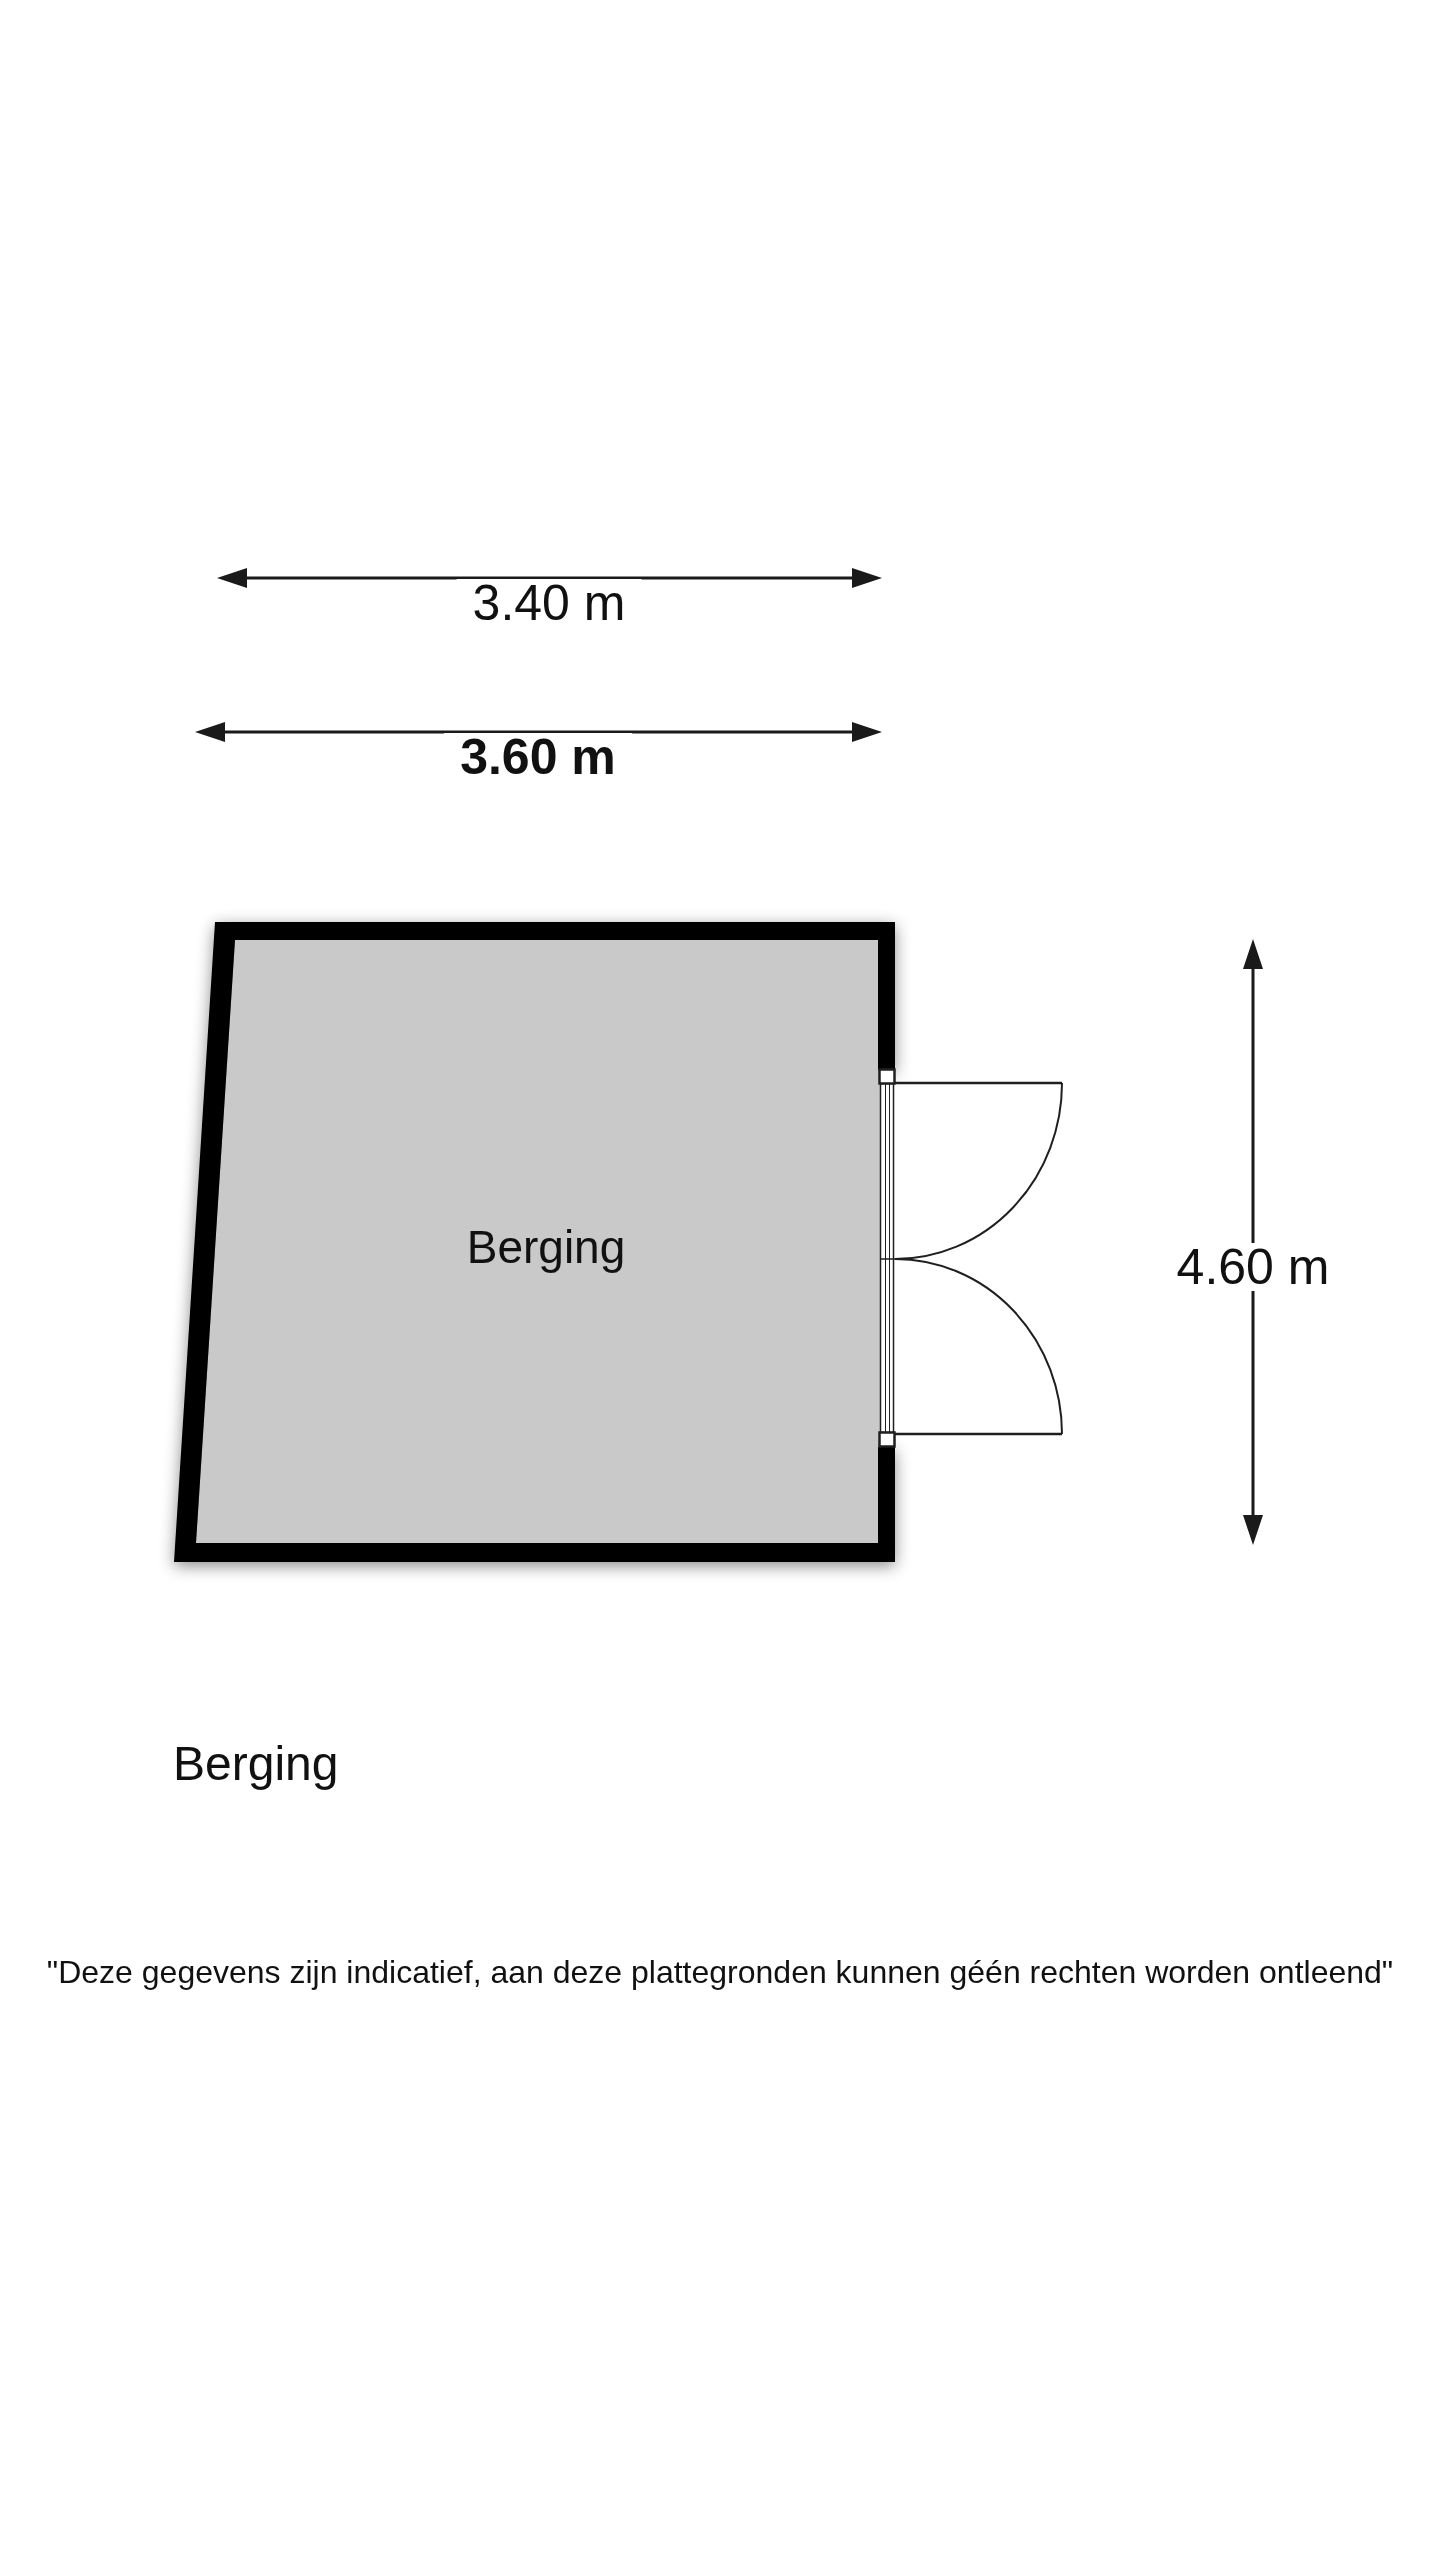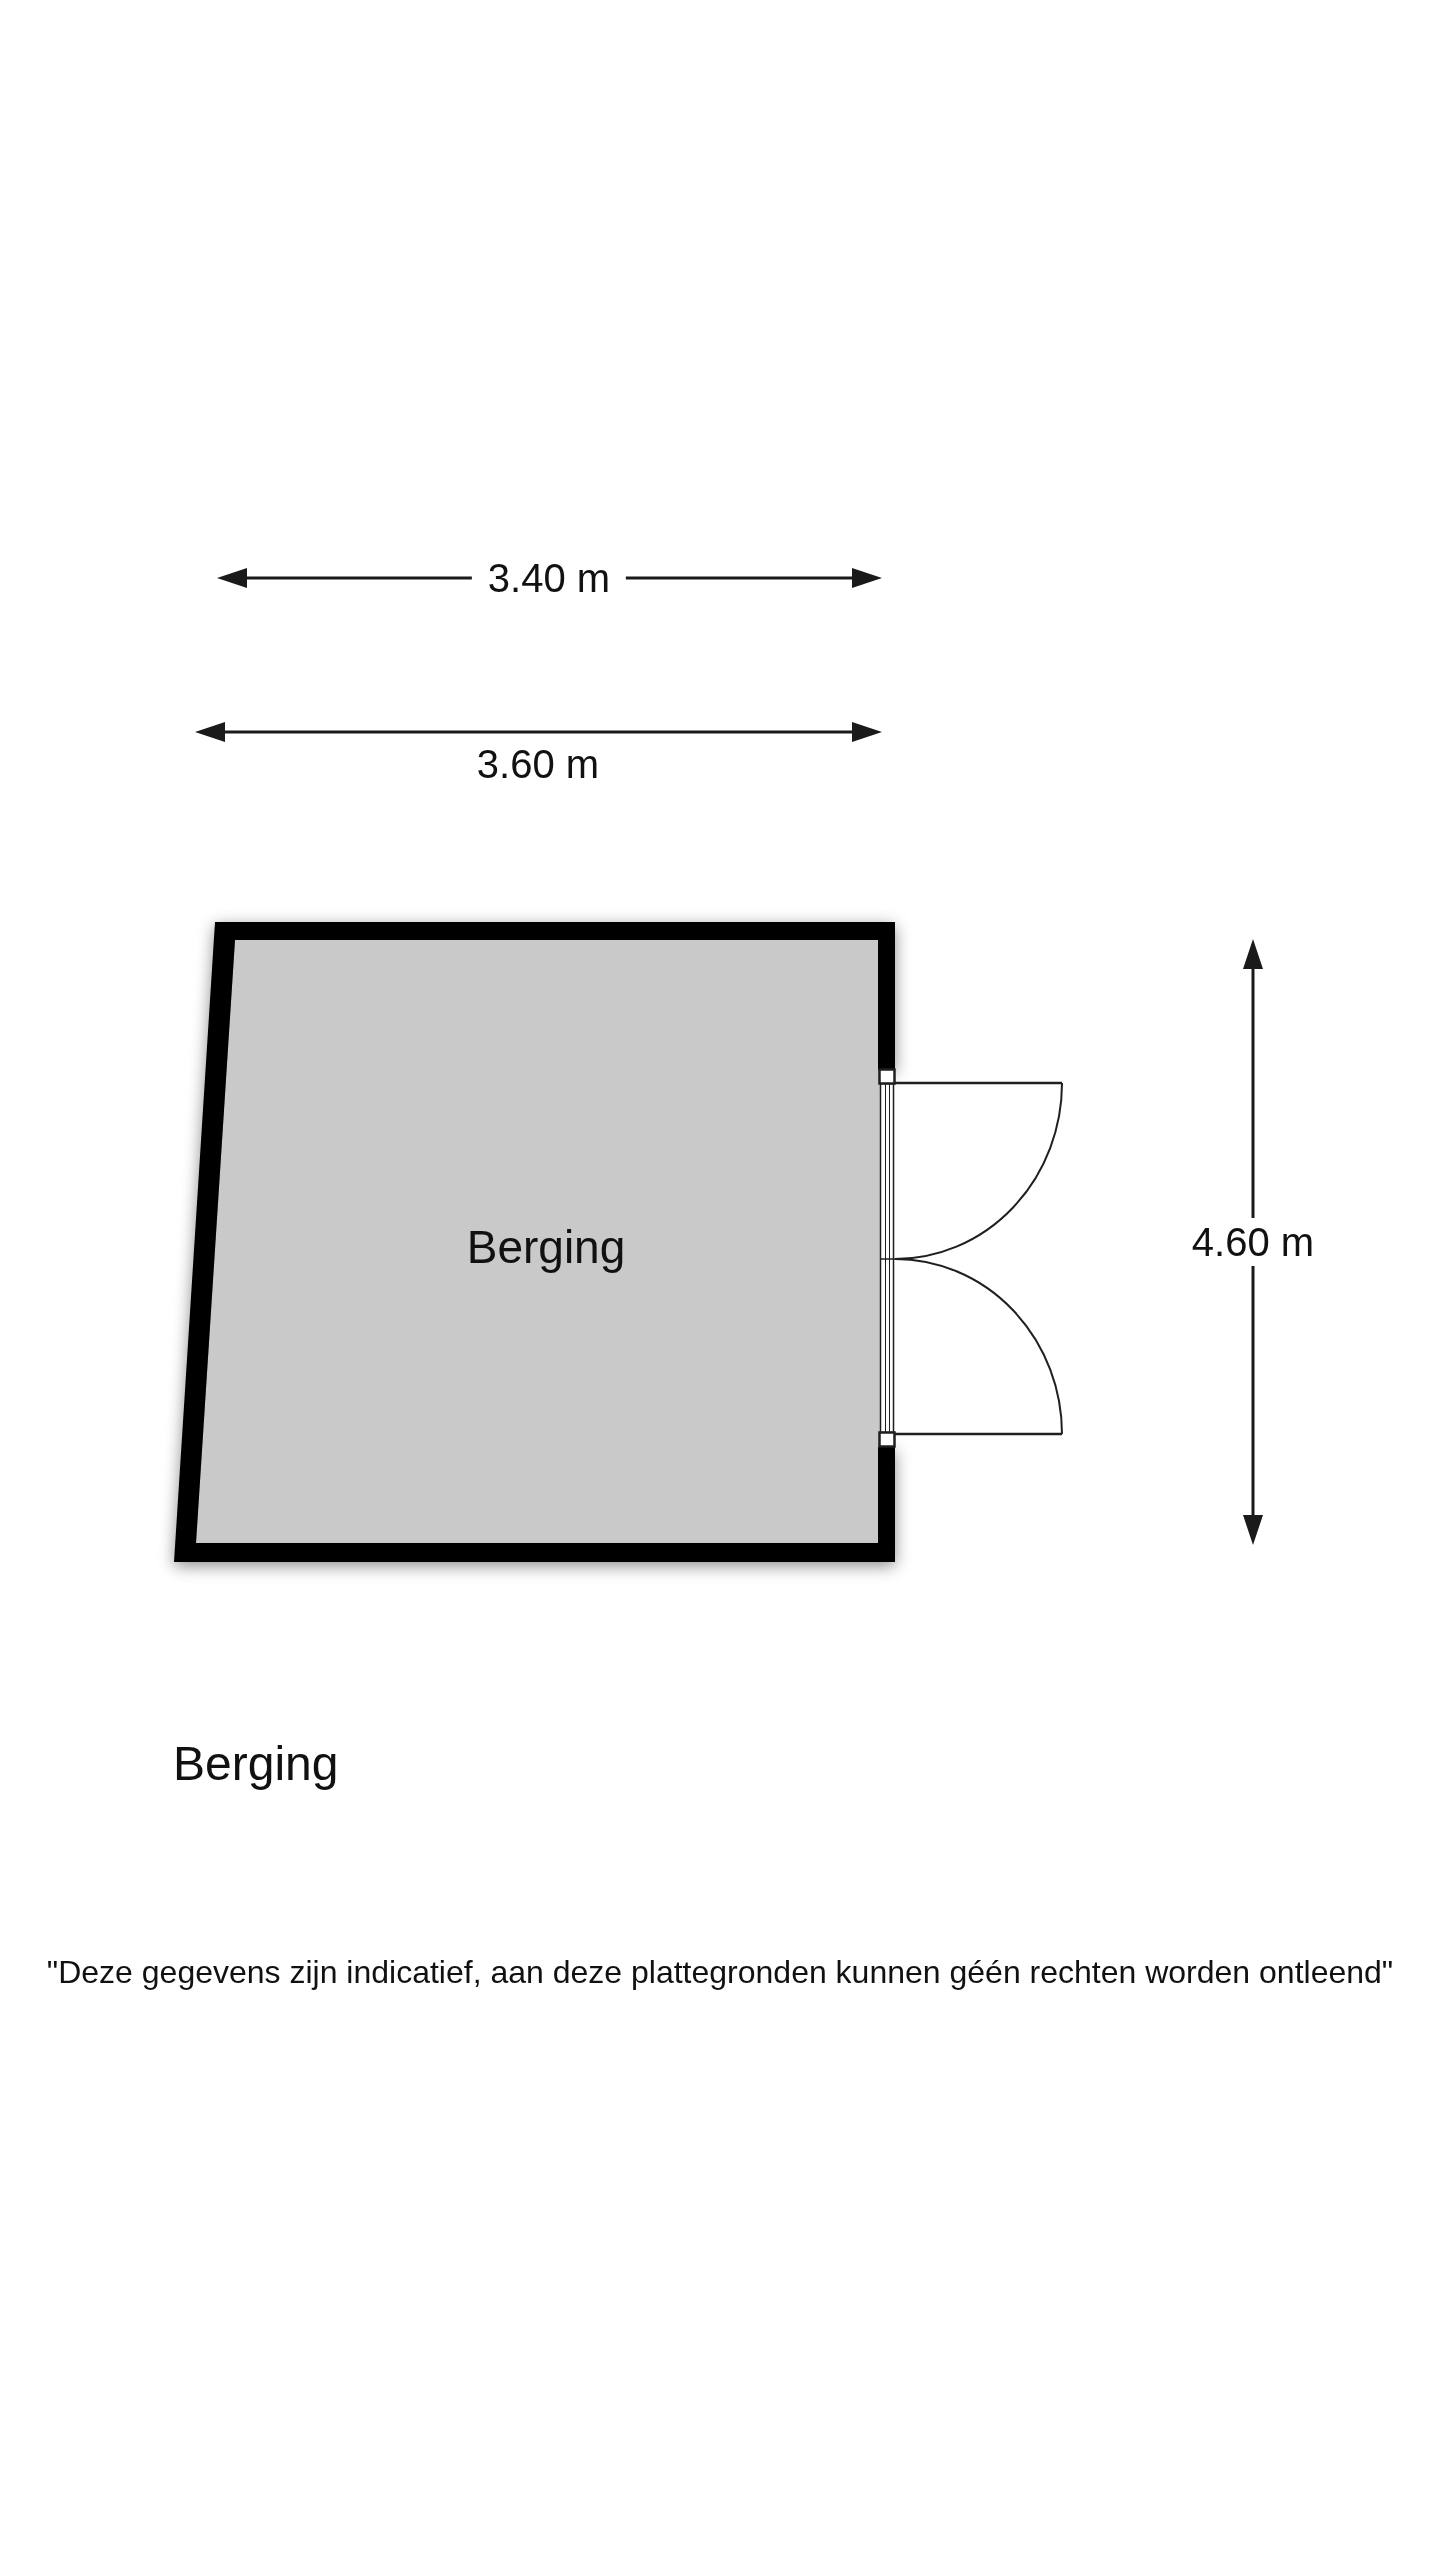--- a/index.html
+++ b/index.html
@@ -23,26 +23,27 @@
   }
   .plan-shadow {
     filter: drop-shadow(0px 4px 8px rgba(0,0,0,0.45));
   }
   .label {
     position: absolute;
     white-space: nowrap;
     color: #111111;
   }
   .dim-label {
-    font-size: 40px;
+    font-size: 50px;
     line-height: 48px;
     background: #ffffff;
     padding: 0 16px;
     transform: translateX(-50%);
     text-align: center;
+    margin-top: 25px;
   }
   .room-label {
     font-size: 46px;
     line-height: 52px;
     transform: translateX(-50%);
     text-align: center;
     background: transparent;
   }
   .plan-title {
     font-size: 48px;
@@ -103,21 +104,21 @@
 
       <line x1="895" y1="1083" x2="1062" y2="1083" stroke-width="2.5"></line>
       <path d="M 1062 1083 A 167 176 0 0 1 895 1259" stroke-width="2"></path>
       <line x1="895" y1="1434" x2="1062" y2="1434" stroke-width="2.5"></line>
       <path d="M 1062 1434 A 167 175 0 0 0 895 1259" stroke-width="2"></path>
     </g>
   </svg>
 
   <div class="label dim-label" style="left:549px; top:554px;">3.40 m</div>
 
-  <div class="label dim-label" style="left:538px; top:740px;">3.60 m</div>
+  <div class="label dim-label" style="left:538px; top:708px;font-weight:bold;">3.60 m</div>
 
   <div class="label dim-label" style="left:1253px; top:1218px; padding:0 10px;">4.60 m</div>
 
   <div class="label room-label" style="left:546px; top:1221px;">Berging</div>
 
   <div class="label plan-title" style="left:173px; top:1736px;">Berging</div>
 
   <div class="disclaimer">"Deze gegevens zijn indicatief, aan deze plattegronden kunnen géén rechten worden ontleend"</div>
 
 </div>

